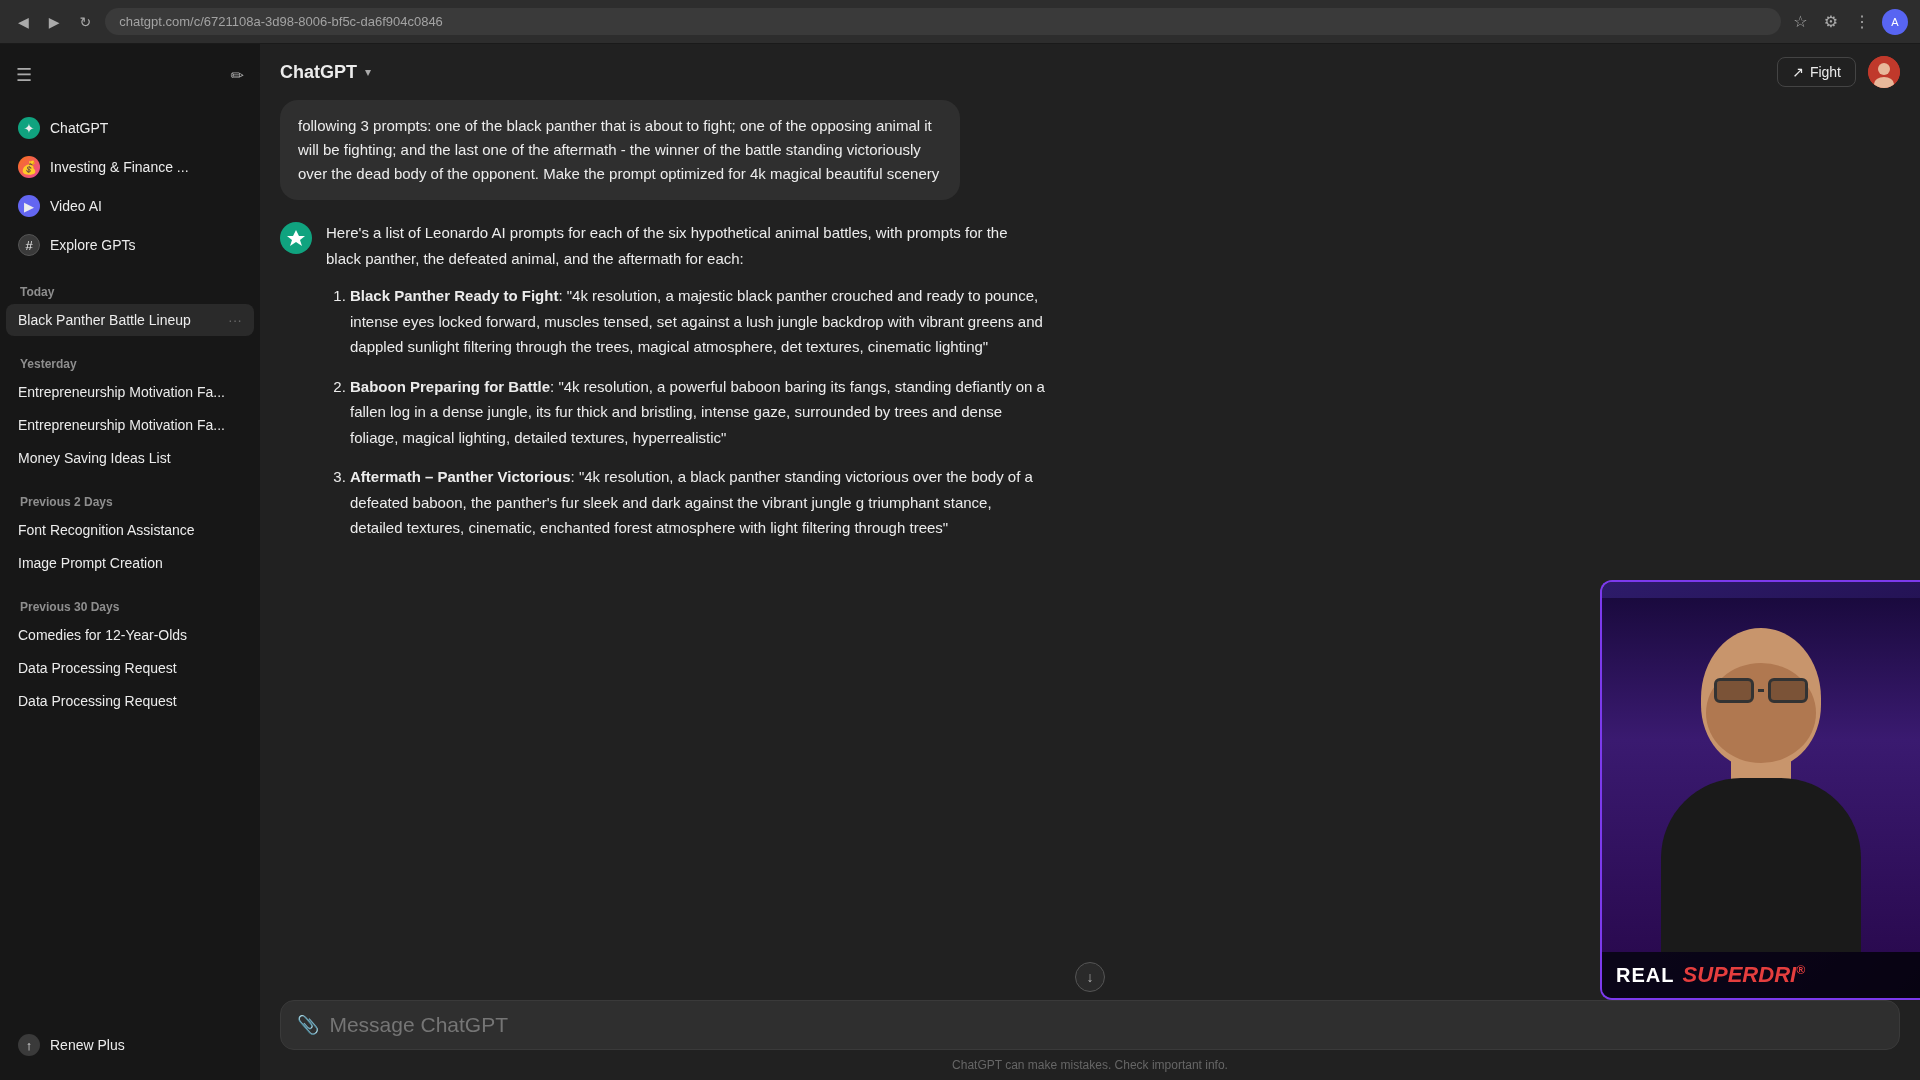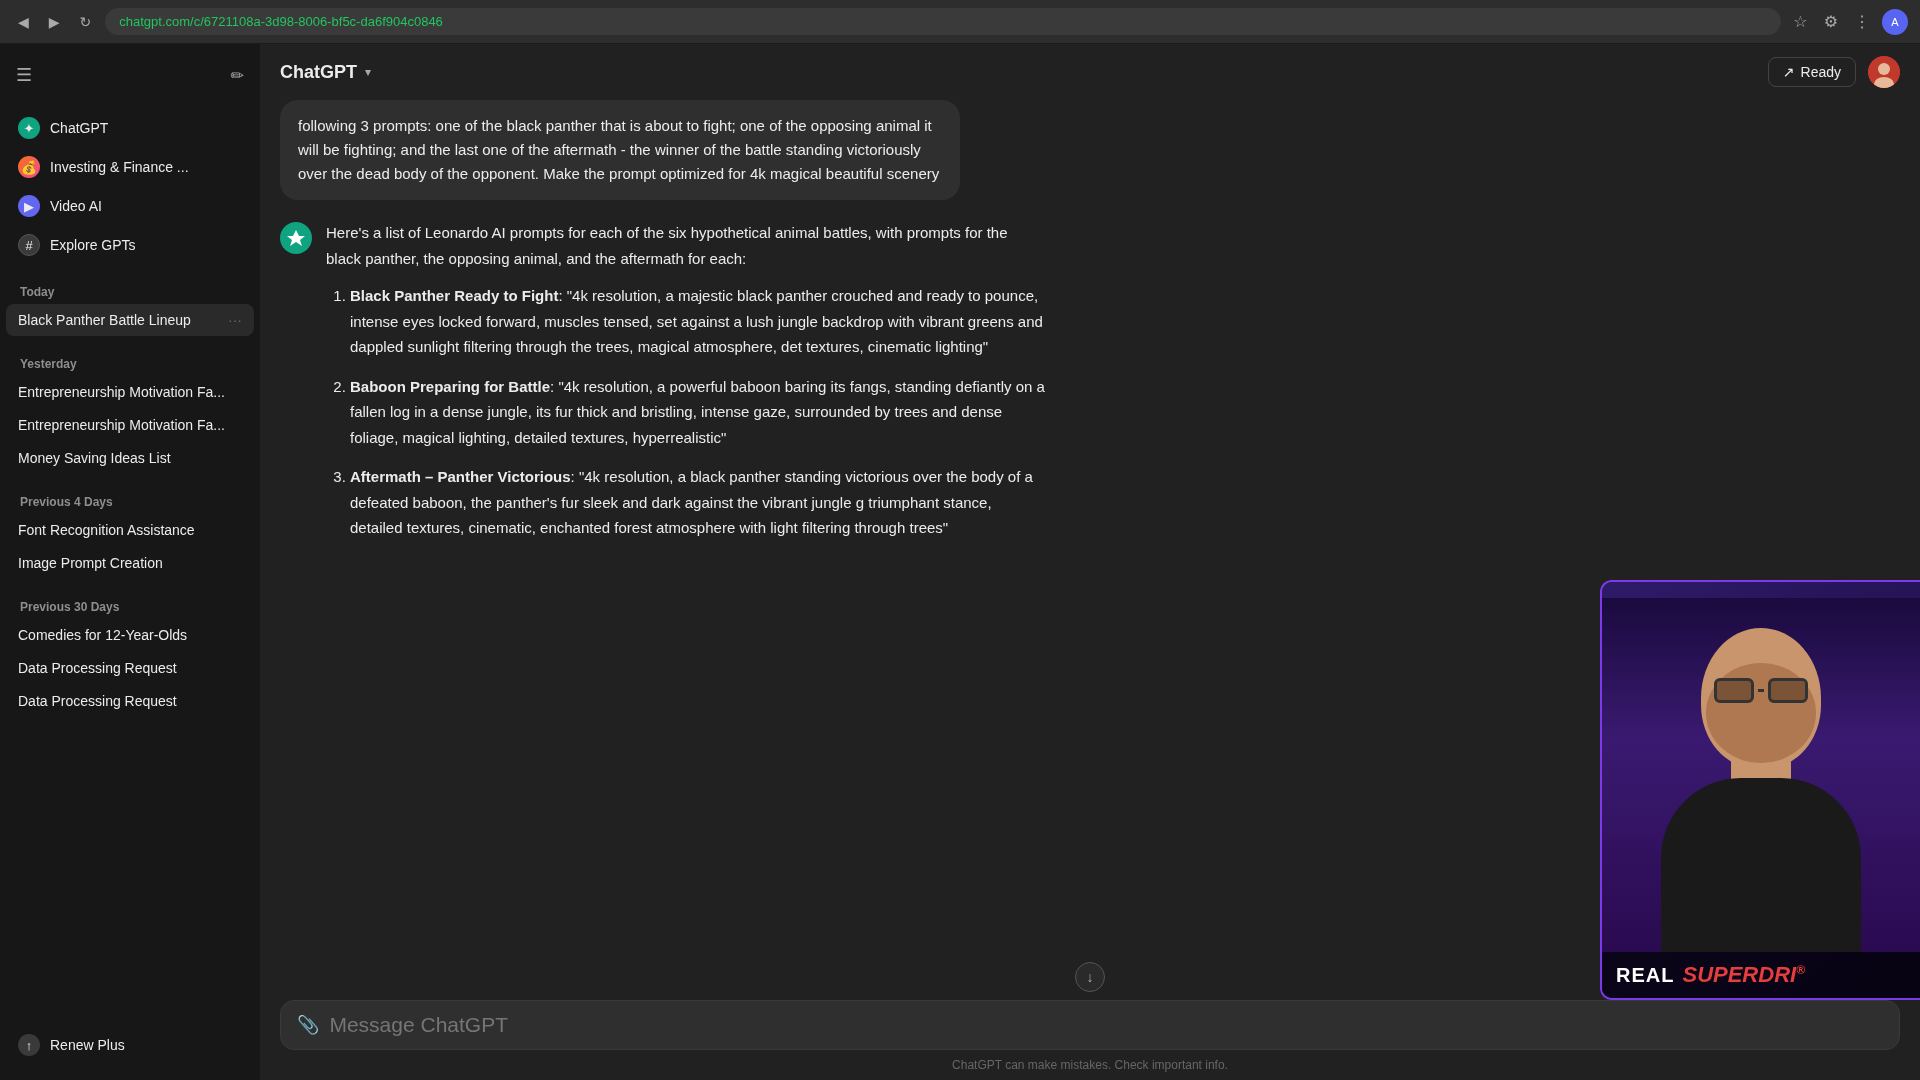--- a/index.html
+++ b/index.html
@@ -1,21 +1,21 @@
 <!DOCTYPE html>
 <html><head>
   <meta charset="utf-8">
   <style>
     * { margin: 0; padding: 0; box-sizing: border-box; }
     body { font-family: -apple-system, BlinkMacSystemFont, 'Segoe UI', sans-serif; background: #212121; color: #ececec; height: 1080px; overflow: hidden; display: flex; flex-direction: column; }
 
     
     .browser-chrome { background: #2d2d2d; padding: 8px 12px; display: flex; align-items: center; gap: 8px; border-bottom: 1px solid #1a1a1a; flex-shrink: 0; }
     .browser-nav-btn { background: none; border: none; color: #aaa; cursor: pointer; padding: 4px 6px; font-size: 14px; }
-    .address-bar { flex: 1; background: #3a3a3a; border: none; border-radius: 20px; padding: 6px 14px; color: #22c55e; font-size: 13px; }
+    .address-bar { flex: 1; background: #3a3a3a; border: none; border-radius: 20px; padding: 6px 14px; color: #a3a3a3; font-size: 13px; }
     .browser-icons { display: flex; align-items: center; gap: 8px; color: #aaa; font-size: 16px; }
     .browser-icon { cursor: pointer; padding: 2px 4px; }
     .profile-circle { width: 26px; height: 26px; border-radius: 50%; background: #5865f2; display: flex; align-items: center; justify-content: center; font-size: 11px; color: white; }
 
     
     .app { display: flex; flex: 1; overflow: hidden; }
 
     
     .sidebar { width: 260px; background: #171717; display: flex; flex-direction: column; padding: 8px 0; flex-shrink: 0; overflow-y: auto; }
     .sidebar-top { display: flex; align-items: center; justify-content: space-between; padding: 8px 12px 12px; }
@@ -143,21 +143,21 @@
       </div>
       <div class="sidebar-item">
         <span class="sidebar-item-text">Entrepreneurship Motivation Fa...</span>
       </div>
       <div class="sidebar-item">
         <span class="sidebar-item-text">Money Saving Ideas List</span>
       </div>
     </div>
 
     <div class="sidebar-section">
-      <div class="sidebar-section-label">Previous 4 Days</div>
+      <div class="sidebar-section-label">Previous 2 Days</div>
       <div class="sidebar-item">
         <span class="sidebar-item-text">Font Recognition Assistance</span>
       </div>
       <div class="sidebar-item">
         <span class="sidebar-item-text">Image Prompt Creation</span>
       </div>
     </div>
 
     <div class="sidebar-section">
       <div class="sidebar-section-label">Previous 30 Days</div>
@@ -182,21 +182,21 @@
   <div class="main">
 
     <div class="main-header">
       <div class="main-header-left">
         <span class="chatgpt-title">ChatGPT</span>
         <span class="chevron-down">▾</span>
       </div>
       <div style="display:flex;align-items:center;gap:12px;">
         <button class="share-btn">
           <span>↗</span>
-          <span>Ready</span>
+          <span>Fight</span>
         </button>
         <div class="header-profile">
           <svg width="32" height="32" viewBox="0 0 32 32">
             <circle cx="16" cy="16" r="16" fill="#c0392b"></circle>
             <circle cx="16" cy="13" r="6" fill="#e8b89a"></circle>
             <ellipse cx="16" cy="28" rx="10" ry="7" fill="#e8b89a"></ellipse>
           </svg>
         </div>
       </div>
     </div>
@@ -209,21 +209,21 @@
         </div>
       </div>
 
       <div class="message-assistant">
         <div class="assistant-icon">
           <svg width="20" height="20" viewBox="0 0 20 20">
             <path d="M10 2 L13 8 L19 8 L14 12 L16 18 L10 14 L4 18 L6 12 L1 8 L7 8 Z" fill="white"></path>
           </svg>
         </div>
         <div class="assistant-content">
-          <p>Here's a list of Leonardo AI prompts for each of the six hypothetical animal battles, with prompts for the black panther, the opposing animal, and the aftermath for each:</p>
+          <p>Here's a list of Leonardo AI prompts for each of the six hypothetical animal battles, with prompts for the black panther, the defeated animal, and the aftermath for each:</p>
 
 
           <ol>
             <li>
               <span class="prompt-title">Black Panther Ready to Fight</span>:
               <span class="prompt-text">"4k resolution, a majestic black panther crouched and ready to pounce, intense eyes locked forward, muscles tensed, set against a lush jungle backdrop with vibrant greens and dappled sunlight filtering through the trees, magical atmosphere, det textures, cinematic lighting"</span>
             </li>
             <li>
               <span class="prompt-title">Baboon Preparing for Battle</span>:
               <span class="prompt-text">"4k resolution, a powerful baboon baring its fangs, standing defiantly on a fallen log in a dense jungle, its fur thick and bristling, intense gaze, surrounded by trees and dense foliage, magical lighting, detailed textures, hyperrealistic"</span>

